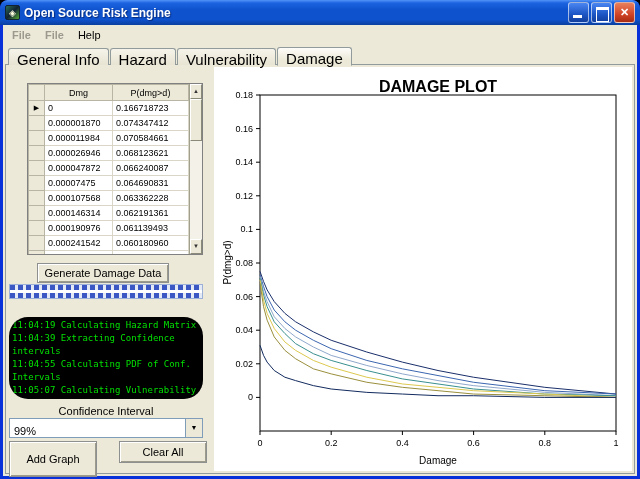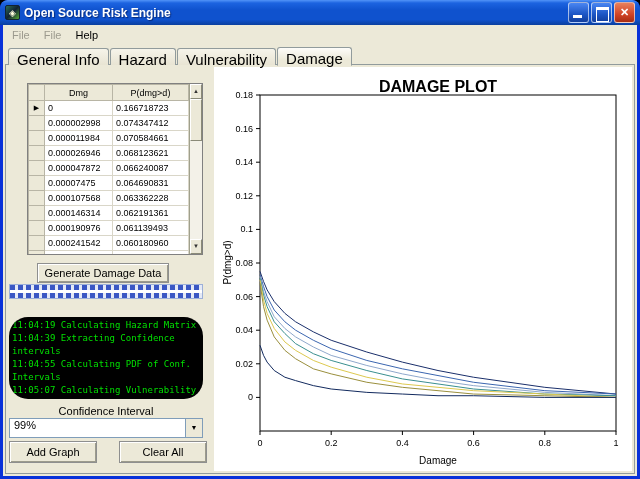--- a/index.html
+++ b/index.html
@@ -21,21 +21,21 @@
   .btn-min,.btn-max { background:linear-gradient(180deg,#4a86f2,#1c55c4 60%,#123f9d); }
   .btn-close { background:linear-gradient(180deg,#e8815d,#d14326 60%,#a72c12); display:flex; align-items:center; justify-content:center; color:#fff; font-size:11px; font-weight:bold; }
   .btn-min::after { content:""; position:absolute; left:4px; bottom:4px; width:9px; height:3px; background:#fff; }
   .btn-max::after { content:""; position:absolute; left:4px; top:4px; width:11px; height:11px; border:1px solid #fff; border-top-width:3px; }
 
   
   .client { position:absolute; top:25px; left:3px; right:3px; bottom:3px; background:#ece9d8; }
 
   .menubar { position:absolute; top:0; left:0; right:0; height:19px; display:flex; align-items:center; padding-left:2px; }
   .menu-item { font-size:11px; padding:2px 7px; color:#000; }
-  .menu-item.disabled { color:#9c9a8e; }
+  .menu-item.disabled { color:#9c9a8e;font-weight:bold; }
 
   
   .tabs { position:absolute; top:21px; left:5px; height:19px; z-index:2; display:flex; align-items:flex-end; }
   .tab { font-size:15px; padding:2px 8px 3px; margin-right:1px; height:17px;
     background:linear-gradient(#f6f4ea,#e8e4d3); border:1px solid #919b9c; border-bottom:none;
     border-radius:3px 3px 0 0; color:#000; }
   .tab.active { height:19px; background:linear-gradient(#fdfcf9,#ece9d8 70%); border-bottom:1px solid #ece9d8; margin-bottom:-1px; }
 
   .tabpage { position:absolute; top:39px; left:2px; right:2px; bottom:2px; border:1px solid #919b9c; background:#ece9d8; }
 
@@ -49,38 +49,38 @@
 
   
   .scrollbar { width:16px; background:#f3f1e8; border-left:1px solid #a0a08c; display:flex; flex-direction:column; }
   .sb-btn { height:15px; background:#ece9d8; border:1px solid #fff; border-right-color:#8a8a78; border-bottom-color:#8a8a78; font-size:6px; line-height:13px; text-align:center; color:#333; }
   .sb-track { flex:1; position:relative; }
   .sb-thumb { position:absolute; top:0; left:0; right:0; height:42px; background:#ece9d8; border:1px solid #fff; border-right-color:#8a8a78; border-bottom-color:#8a8a78; }
 
   
   .btn { position:absolute; background:#ece9d8; border:1px solid #8e8f8f; box-shadow:inset 1px 1px 0 #fff, inset -1px -1px 0 #9c9b8c; font-size:11px; color:#000; display:flex; align-items:center; justify-content:center; }
   .btn-generate { left:31px; top:198px; width:132px; height:20px; }
-  .btn-addgraph { left:3px; top:376px; width:88px; height:22px; }
+  .btn-addgraph { left:3px; top:376px; width:88px; height:36px; }
   .btn-clearall { left:113px; top:376px; width:88px; height:22px; }
 
   
   .progress { position:absolute; left:3px; top:219px; width:194px; height:15px; border:1px solid #9db0d8; background-color:#eef1f9;
     background-image:
       linear-gradient(180deg, rgba(0,0,0,0) 0 5px, #ffffff 5px 8px, rgba(0,0,0,0) 8px 13px),
       repeating-linear-gradient(90deg,#3a57c4 0 5px,#e4e9f6 5px 8px); }
 
   
   .log { position:absolute; left:3px; top:252px; width:194px; height:82px; background:#000; color:#00e000;
     font-family:"DejaVu Sans Mono", monospace; font-size:9px; line-height:13px; padding:2px 3px; overflow:hidden; }
 
   .conf-label { position:absolute; left:3px; top:340px; width:194px; text-align:center; font-size:11px; color:#000; }
 
   
   .combo { position:absolute; left:3px; top:353px; width:194px; height:20px; background:#fff; border:1px solid #7f9db9; display:flex; }
-  .combo-value { flex:1; font-size:11px; padding:0 4px; color:#000; }
+  .combo-value { flex:1; font-size:11px; padding:6px 4px; color:#000; }
   .combo-btn { width:17px; background:#ece9d8; border-left:1px solid #7f9db9; text-align:center; font-size:7px; line-height:17px; color:#000; }
 
   
   .chart-panel { position:absolute; left:208px; top:2px; right:2px; bottom:2px; background:#fff; }
   .chart-title { position:absolute; top:11px; left:46px; width:356px; text-align:center; font-size:16px; font-weight:bold; color:#000; }
   .xlabel { position:absolute; top:388px; left:46px; width:356px; text-align:center; font-size:10px; color:#000; }
   .ylabel { position:absolute; left:-42px; top:190px; width:110px; text-align:center; font-size:10px; color:#000; transform:rotate(-90deg); }
   svg text { font-family:"Liberation Sans", sans-serif; fill:#000; }
 </style>
 </head>
@@ -121,21 +121,21 @@
             </tr>
           </thead>
           <tbody>
               <tr>
                 <td class="sel">▶</td>
                 <td class="col-dmg">0</td>
                 <td class="col-p">0.166718723</td>
               </tr>
               <tr>
                 <td class="sel"></td>
-                <td class="col-dmg">0.000002998</td>
+                <td class="col-dmg">0.000001870</td>
                 <td class="col-p">0.074347412</td>
               </tr>
               <tr>
                 <td class="sel"></td>
                 <td class="col-dmg">0.000011984</td>
                 <td class="col-p">0.070584661</td>
               </tr>
               <tr>
                 <td class="sel"></td>
                 <td class="col-dmg">0.000026946</td>

